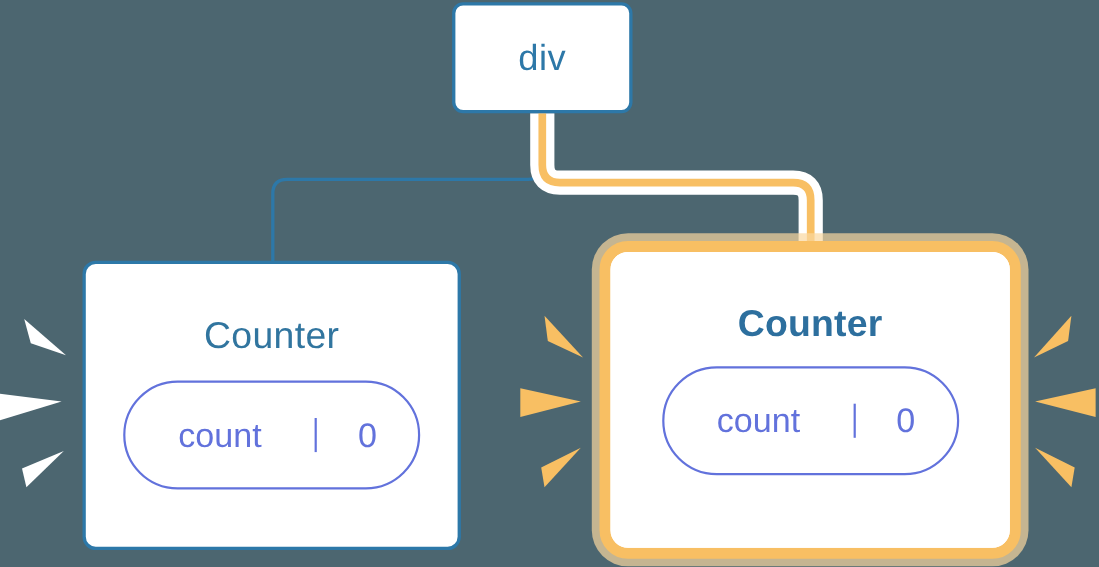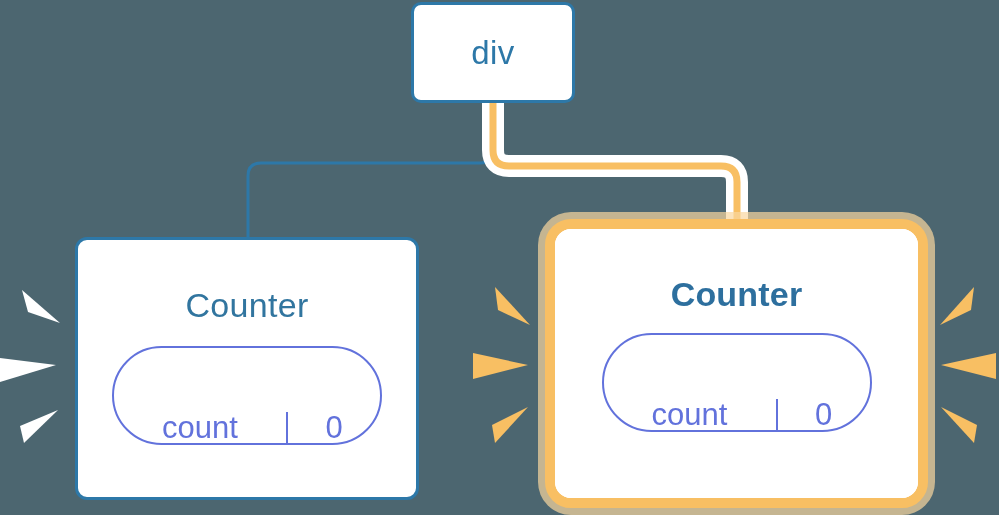--- a/index.html
+++ b/index.html
@@ -55,21 +55,21 @@
     position:absolute;left:0;top:0;right:0;bottom:0;
     border:4px solid #ffffff;border-radius:16px;pointer-events:none;
   }
   #node-counter-right .node-title{
     font-size:34px;color:#2d6f9e;font-weight:700;margin-top:48px;line-height:1;
     letter-spacing:.2px;position:relative;
   }
   
   .state-pill{
     position:relative;
-    display:flex;align-items:flex-end;
+    display:flex;align-items:center;
     border:2px solid #6272dc;
     border-radius:999px;
     background:transparent;
     overflow:hidden;
   }
   #node-counter-left .state-pill{width:266px;height:95px;margin-top:24px;}
   #node-counter-right .state-pill{width:266px;height:95px;margin-top:22px;}
   .state-key,.state-val{
     display:flex;align-items:center;justify-content:center;
     color:#6272dc;font-size:31px;font-weight:400;line-height:1;

